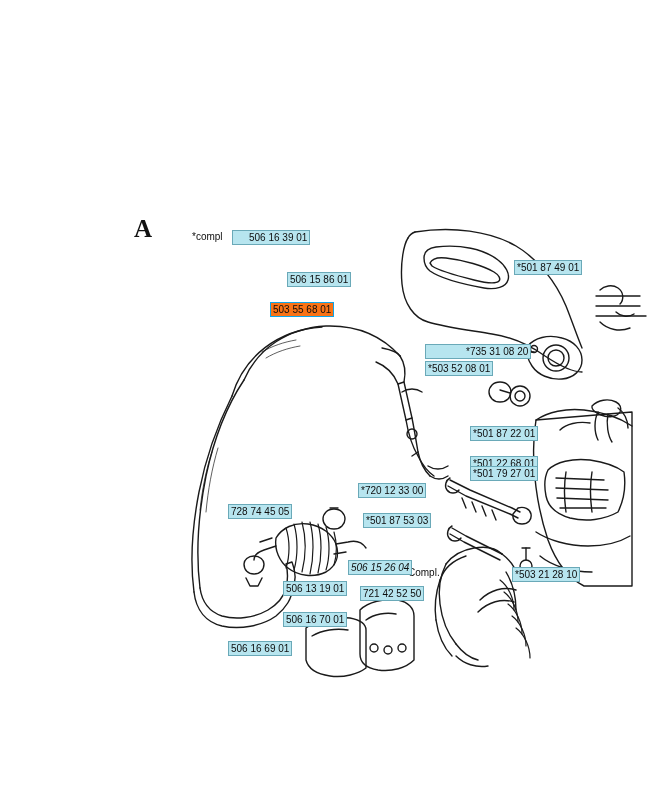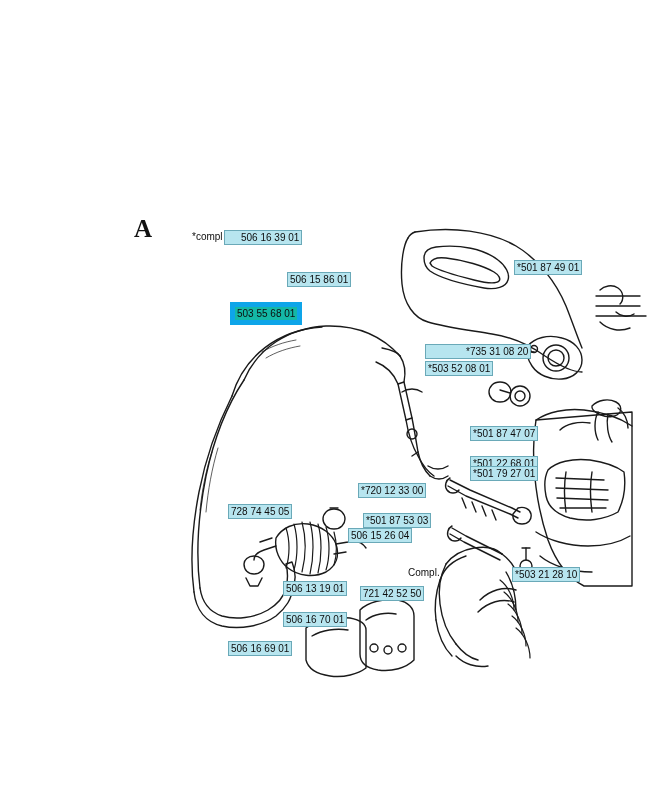--- a/index.html
+++ b/index.html
@@ -42,23 +42,24 @@
     white-space: nowrap;
     line-height: 11px;
     padding: 1px 2px 1px 2px;
     box-sizing: border-box;
   }
   .part-label.cyan {
     background: #b7e5ef;
     border: 1px solid #6aa9b8;
   }
   .part-label.yellow {
-    background: #14b8a6;
-    border: 5px solid #0ea5e9;
+    background: #f97316;
+    border: 1px solid #0ea5e9;
     font-size: 10px;
+    margin-left: 40px;
   }
   .plain-text {
     position: absolute;
     font-family: "Liberation Sans", sans-serif;
     font-size: 10px;
     color: #0d0d0d;
     white-space: nowrap;
   }
 </style>
 </head>
@@ -212,45 +213,45 @@
       <path d="M456 656 C464 664 476 668 488 666"></path>
     </g>
   </svg>
 
   <div class="section-letter" style="left:134px; top:215px;">A</div>
 
   <div class="plain-text" style="left:192px; top:231px;">*compl</div>
 
   <div class="plain-text" style="left:408px; top:567px;">Compl.</div>
 
-  <div class="part-label cyan" style="left:224px; top:230px;padding-left:16px;">506 16 39 01</div>
+  <div class="part-label cyan" style="left:232px; top:230px;padding-left:16px;">506 16 39 01</div>
 
   <div class="part-label cyan" style="left:287px; top:272px;">506 15 86 01</div>
 
   <div class="part-label cyan" style="left:514px; top:260px;">*501 87 49 01</div>
 
   <div class="part-label yellow" style="left:230px; top:302px;">503 55 68 01</div>
 
   <div class="part-label cyan" style="left:425px; top:344px;padding-left:40px;">*735 31 08 20</div>
 
   <div class="part-label cyan" style="left:425px; top:361px;">*503 52 08 01</div>
 
-  <div class="part-label cyan" style="left:470px; top:426px;">*501 87 47 07</div>
+  <div class="part-label cyan" style="left:470px; top:426px;">*501 87 22 01</div>
 
   <div class="part-label cyan" style="left:470px; top:456px;">*501 22 68 01</div>
 
   <div class="part-label cyan" style="left:470px; top:466px;">*501 79 27 01</div>
 
   <div class="part-label cyan" style="left:358px; top:483px;">*720 12 33 00</div>
 
   <div class="part-label cyan" style="left:228px; top:504px;text-align:right;">728 74 45 05</div>
 
   <div class="part-label cyan" style="left:363px; top:513px;">*501 87 53 03</div>
 
-  <div class="part-label cyan" style="left:348px; top:528px;">506 15 26 04</div>
+  <div class="part-label cyan" style="left:348px; top:560px;font-style:italic;">506 15 26 04</div>
 
   <div class="part-label cyan" style="left:512px; top:567px;">*503 21 28 10</div>
 
   <div class="part-label cyan" style="left:283px; top:581px;">506 13 19 01</div>
 
   <div class="part-label cyan" style="left:360px; top:586px;">721 42 52 50</div>
 
   <div class="part-label cyan" style="left:283px; top:612px;text-align:center;">506 16 70 01</div>
 
   <div class="part-label cyan" style="left:228px; top:641px;">506 16 69 01</div>

